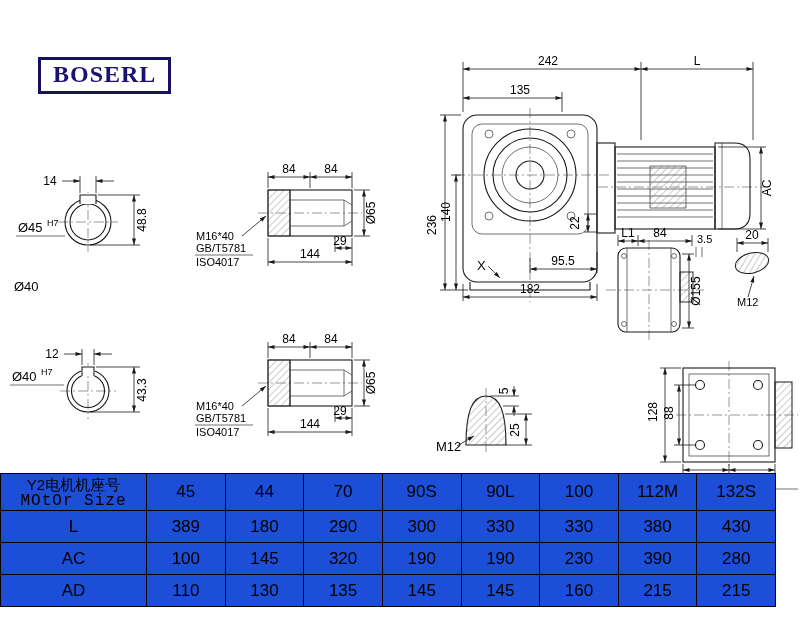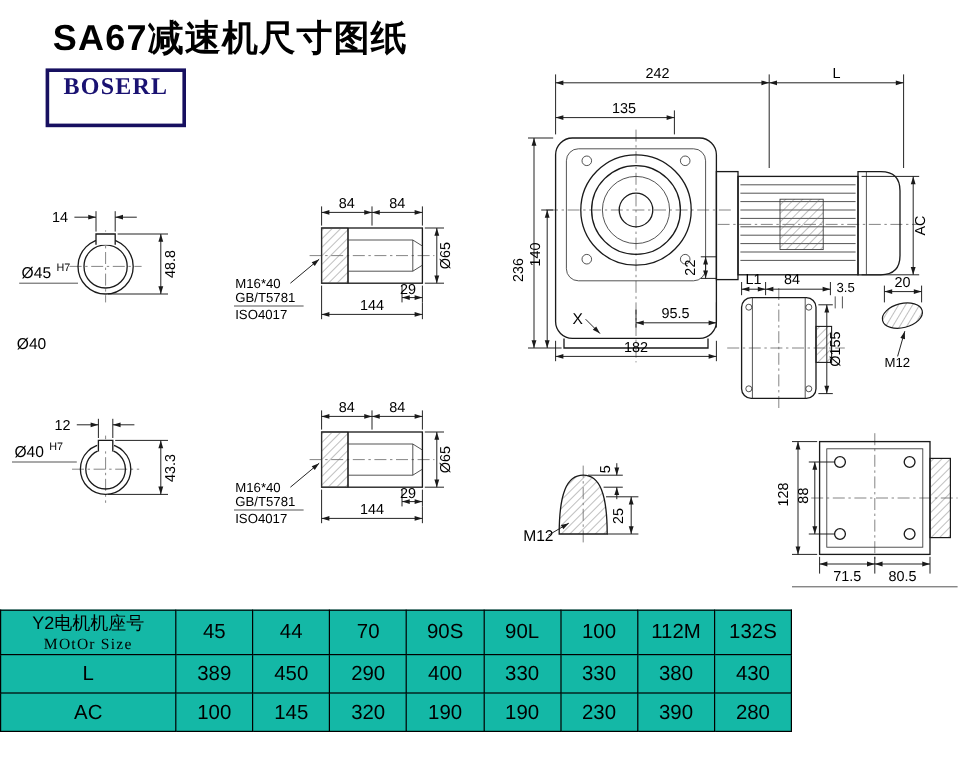--- a/index.html
+++ b/index.html
@@ -1,44 +1,43 @@
 <!DOCTYPE html>
 <html><head>
 <meta charset="utf-8">
 <style>
   *{margin:0;padding:0;box-sizing:border-box}
   html,body{background:#ffffff}
   .page{position:relative;width:800px;height:637px;background:#fff;overflow:hidden;
         font-family:"Liberation Sans","DejaVu Sans",sans-serif;color:#000}
   .title{position:absolute;left:44px;top:12px;font-size:30px;font-weight:bold;letter-spacing:1px}
   .brand{position:absolute;left:38px;top:57px;border:3px solid #171060;color:#1a1272;
-         font-family:"Liberation Serif","DejaVu Serif",serif;font-weight:bold;font-size:20px;
-         padding:1px 12px 19px;letter-spacing:1px;background:#fff}
+         font-family:"Liberation Serif","DejaVu Serif",serif;font-weight:bold;font-size:24px;
+         padding:1px 12px 3px;letter-spacing:1px;background:#fff}
   svg.draw{position:absolute;left:0;top:0}
   .ln{stroke:#1a1a1a;stroke-width:1.1;fill:none}
   .thin{stroke:#333;stroke-width:0.7;fill:none}
   .dim{stroke:#1a1a1a;stroke-width:0.8;fill:none}
   .cl{stroke:#555;stroke-width:0.6;stroke-dasharray:10 3 2 3;fill:none}
   .dtx{font:12px "Liberation Sans","DejaVu Sans",sans-serif;fill:#000}
   .dts{font:11px "Liberation Sans","DejaVu Sans",sans-serif;fill:#000}
   .dtb{font:13px "Liberation Sans","DejaVu Sans",sans-serif;fill:#000}
   .sup{font:9px "Liberation Sans","DejaVu Sans",sans-serif;fill:#000}
-  table.dims{position:absolute;left:0;top:508px;width:660px;border-collapse:collapse;
-             table-layout:fixed;font-size:17px;background:#14b8a6}
+  table.dims{position:absolute;left:0;top:473px;width:776px;border-collapse:collapse;
+             table-layout:fixed;font-size:17px;background:#1d4ed8}
   table.dims td{border:1px solid #000;text-align:center;vertical-align:middle;height:32px;padding:0}
   table.dims tr.hdr td{height:37px}
   .hdr-cn{font-size:15px;line-height:18px}
-  .hdr-en{font-size:13px;line-height:15px;font-family:Liberation Serif, serif;letter-spacing:1px}
+  .hdr-en{font-size:16px;line-height:15px;font-family:Liberation Mono, monospace;letter-spacing:1px}
 </style>
 </head>
 <body>
 
 <div class="page">
 
-  <div class="title">SA67减速机尺寸图纸</div>
   <div class="brand">BOSERL</div>
 
   <svg class="draw" width="800" height="503" viewBox="0 0 800 503">
     <defs>
       <pattern id="hatch" patternUnits="userSpaceOnUse" width="5" height="5" patternTransform="rotate(45)">
         <line x1="0" y1="0" x2="0" y2="5" stroke="#666" stroke-width="0.7"></line>
       </pattern>
       <marker id="arr" viewBox="0 0 10 10" refX="9.5" refY="5" markerWidth="9" markerHeight="9" orient="auto-start-reverse">
         <path d="M0.5,2.2 L9.5,5 L0.5,7.8 Z" fill="#1a1a1a"></path>
       </marker>
@@ -395,34 +394,45 @@
       <td>70</td>
       <td>90S</td>
       <td>90L</td>
       <td>100</td>
       <td>112M</td>
       <td>132S</td>
     </tr>
     <tr>
       <td>L</td>
       <td>389</td>
-      <td>450</td>
+      <td>180</td>
       <td>290</td>
-      <td>400</td>
+      <td>300</td>
       <td>330</td>
       <td>330</td>
       <td>380</td>
       <td>430</td>
     </tr>
     <tr>
       <td>AC</td>
       <td>100</td>
       <td>145</td>
       <td>320</td>
       <td>190</td>
       <td>190</td>
       <td>230</td>
       <td>390</td>
       <td>280</td>
     </tr>
+    <tr>
+      <td>AD</td>
+      <td>110</td>
+      <td>130</td>
+      <td>135</td>
+      <td>145</td>
+      <td>145</td>
+      <td>160</td>
+      <td>215</td>
+      <td>215</td>
+    </tr>
   </tbody>
     </table>
 </div>
 
 </body></html>

